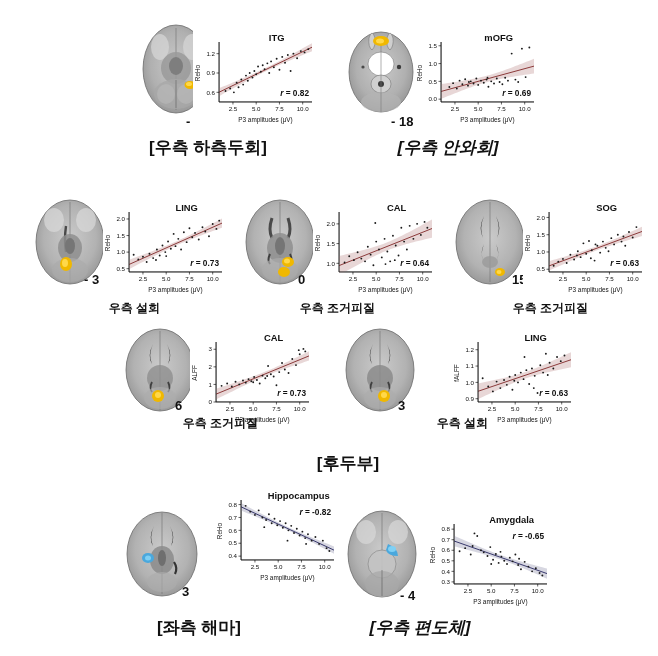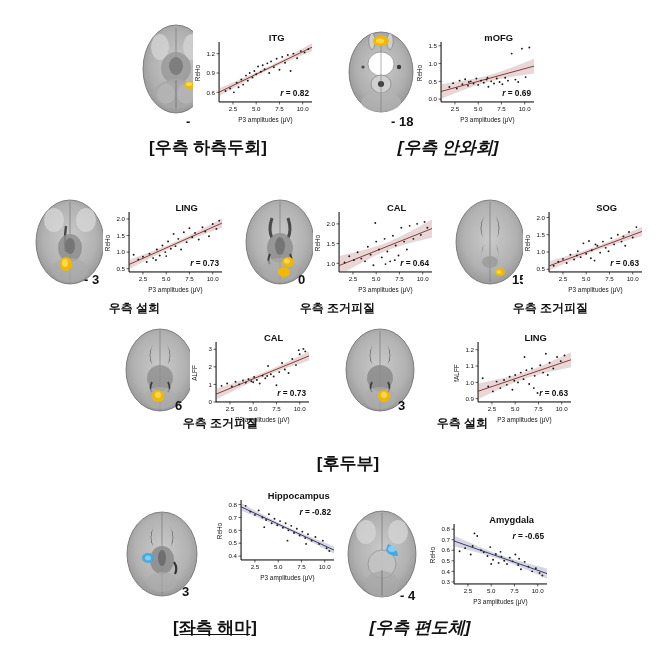--- a/index.html
+++ b/index.html
@@ -940,14 +940,14 @@
       <circle cx="63.2" cy="51.96363636363637" r="0.95" fill="#1a1a1a"></circle>
       <circle cx="91.1" cy="46.69090909090909" r="0.95" fill="#1a1a1a"></circle>
       <circle cx="44.6" cy="34.03636363636363" r="0.95" fill="#1a1a1a"></circle>
       <text x="83.66" y="10.5" text-anchor="middle" class="roi">Amygdala</text>
       <text x="116" y="27" text-anchor="end" class="rval"><tspan font-style="italic">r</tspan>  = -0.65</text>
       <text x="7" y="43" text-anchor="middle" class="axlab" transform="rotate(-90 7 43)">ReHo</text>
       <text x="72.5" y="92" text-anchor="middle" class="axlab">P3 amplitudes (μV)</text>
     </svg>
 </div>
 
-<div class="group-caption" style="left:160px;top:616px;width:110px;text-decoration:underline;">[좌측 해마]</div>
+<div class="group-caption" style="left:144px;top:616px;width:110px;">[좌측 해마]</div>
 <div class="group-caption" style="left:360px;top:616px;width:120px;font-style:italic;">[우측 편도체]</div>
 
 </body></html>

